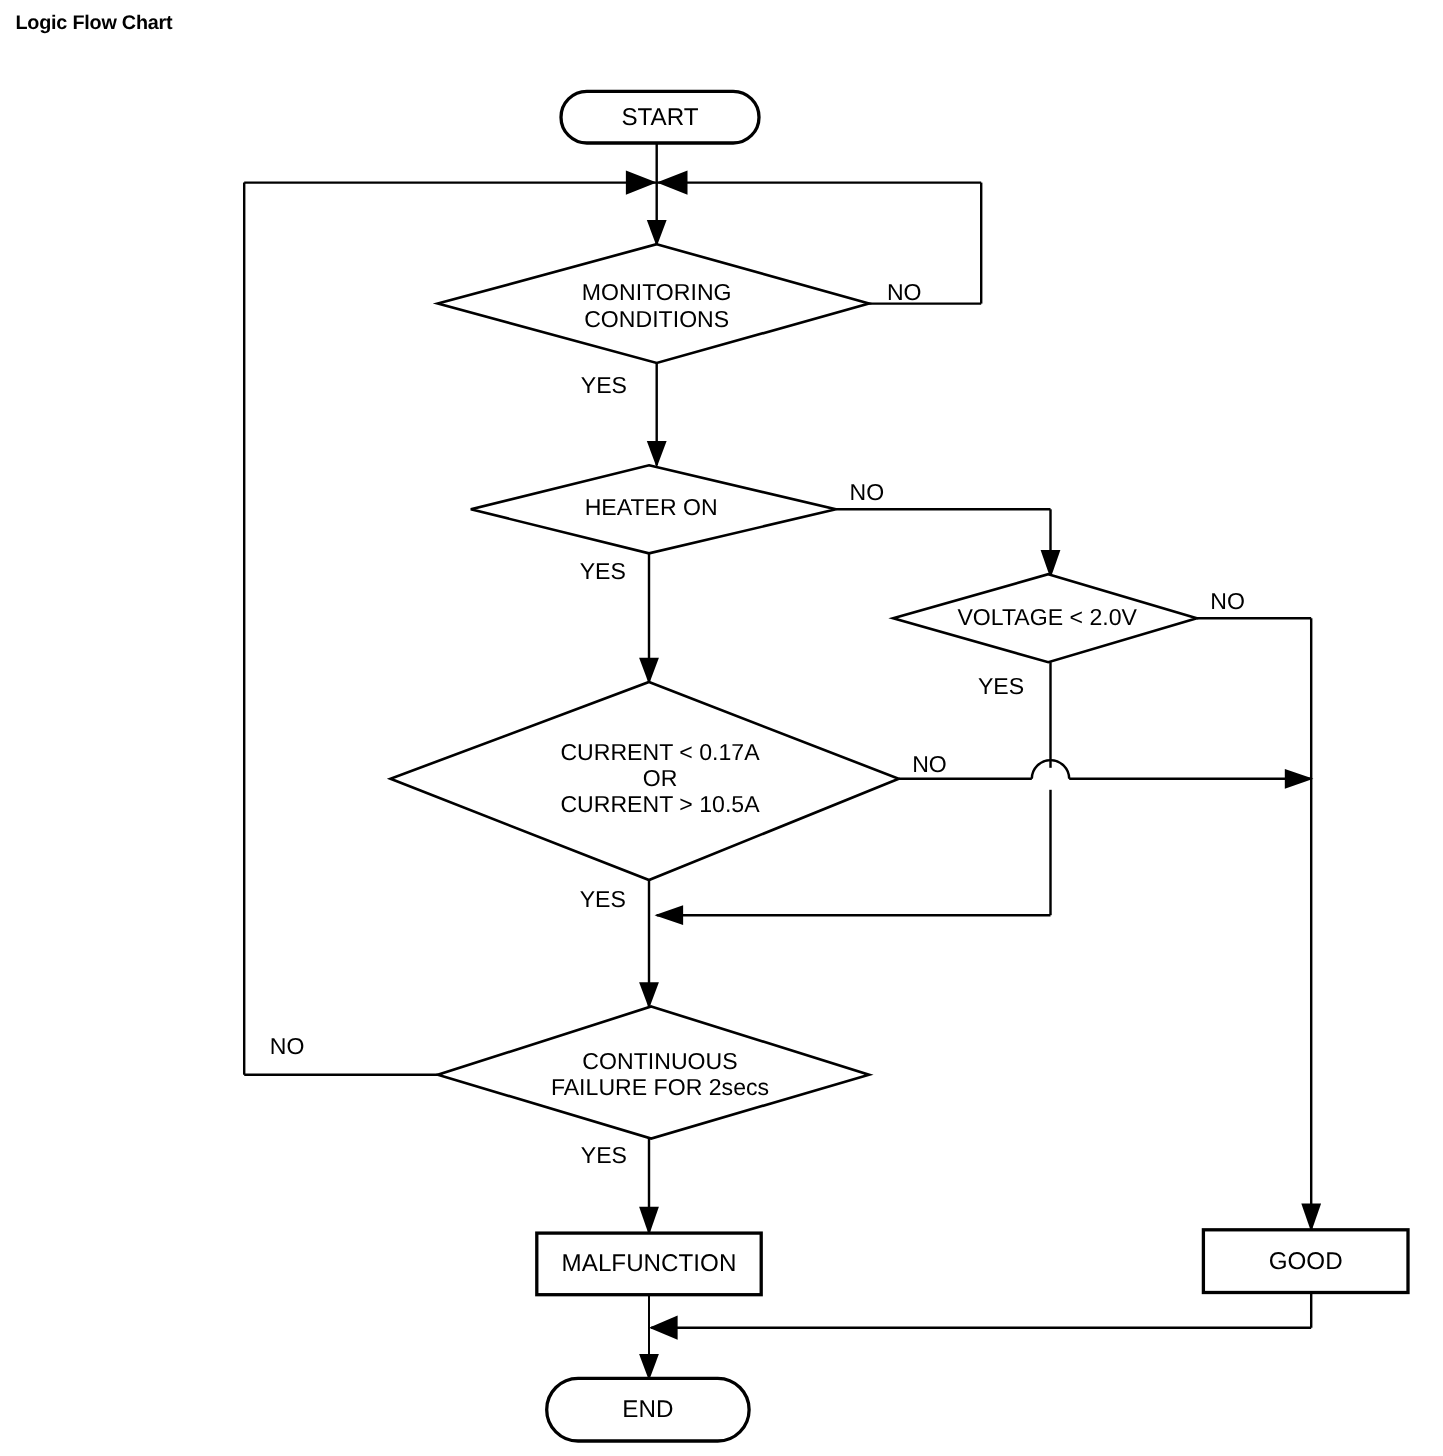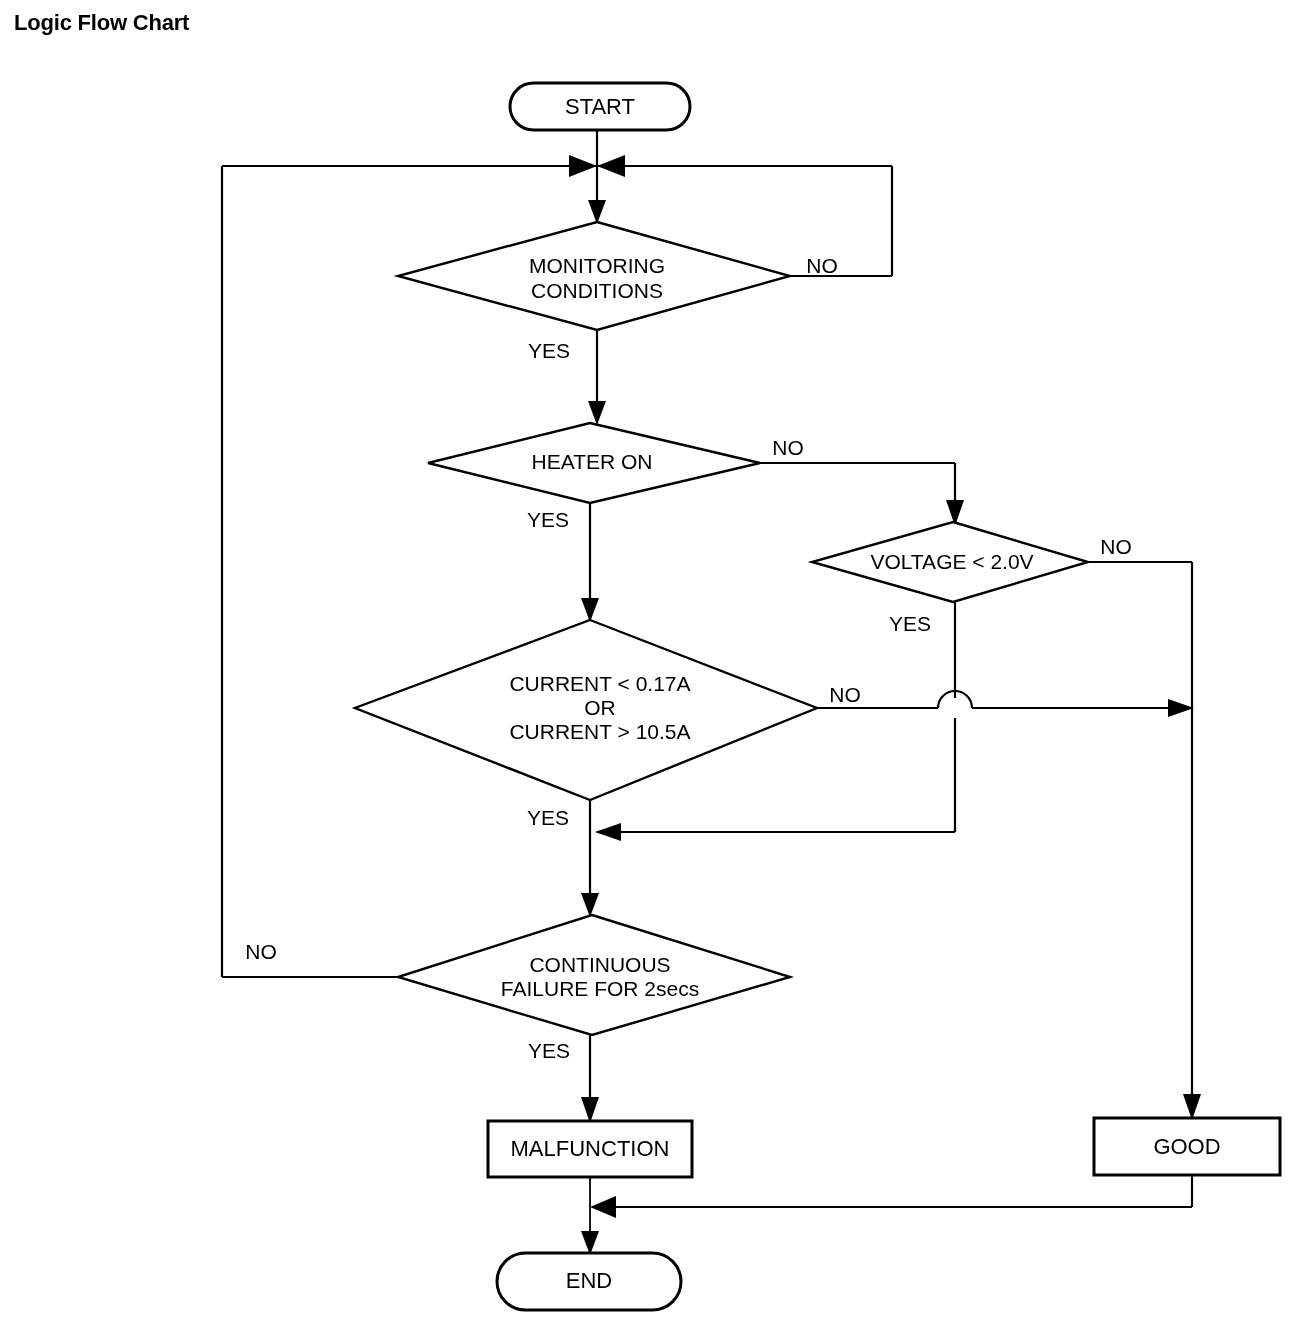--- a/index.html
+++ b/index.html
@@ -12,21 +12,21 @@
     height: 1324px;
     font-family: "Liberation Sans", sans-serif;
     overflow: hidden;
     position: relative;
   }
   #chart-title {
     position: absolute;
     left: 14px;
     top: 10px;
     font-family: "Liberation Sans", sans-serif;
-    font-size: 22px;
+    font-size: 18px;
     font-weight: bold;
     color: #000000;
     letter-spacing: -0.2px;
     white-space: nowrap;
   }
   #flow-svg {
     position: absolute;
     left: 0;
     top: 0;
     width: 1312px;

